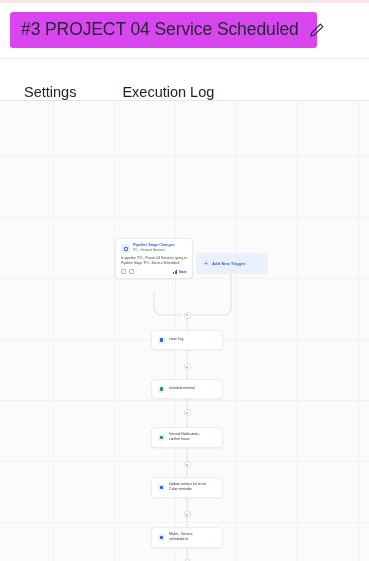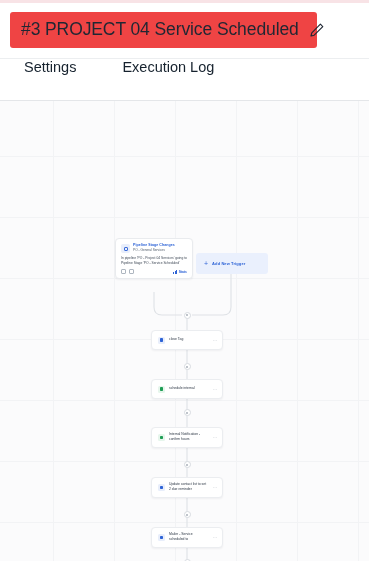--- a/index.html
+++ b/index.html
@@ -21,38 +21,38 @@
 
   
   .title-bar {
     padding: 9px 10px 10px 10px;
     background: #ffffff;
   }
   .title-pill {
     display: flex;
     align-items: center;
     gap: 10px;
-    background: #ef4444;
+    background: #d946ef;
     border-radius: 3px;
     padding: 7px 11px 8px 11px;
     width: 307px;
   }
   .title-text {
     font-size: 17.5px;
     font-weight: 400;
     color: #1f2733;
     letter-spacing: -0.1px;
     white-space: nowrap;
   }
   .pencil-icon { flex: 0 0 auto; display: block; }
 
   
   .tab-bar {
     display: flex;
-    align-items: flex-start;
+    align-items: flex-end;
     gap: 0px;
     border-top: 1px solid #eceef0;
     border-bottom: 1px solid #e4e6e9;
     height: 43px;
     background: #fff;
     padding-left: 24px;
     overflow: hidden;
     white-space: nowrap;
   }
   .tab {

